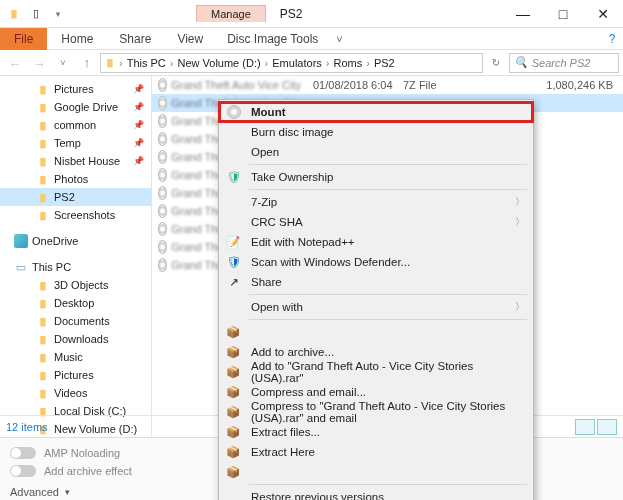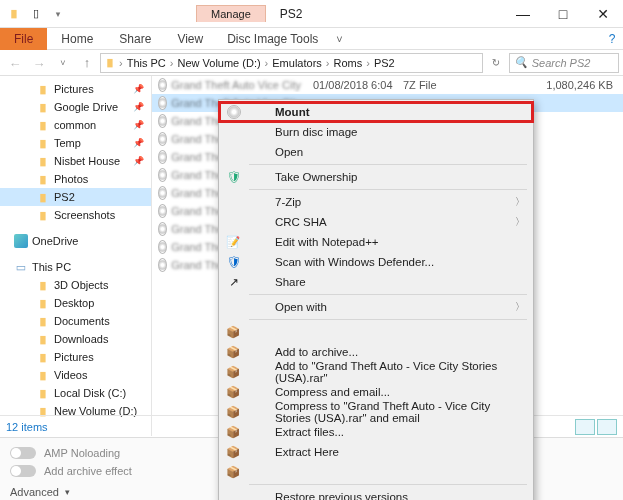--- a/index.html
+++ b/index.html
@@ -61,21 +61,21 @@
 .row .c.date { width: 90px; color: #555; }
 .row .c.type { width: 58px; color: #555; }
 .row .c.size { flex: 1; color: #555; text-align: right; padding-right: 10px; }
 .blurtext { color: transparent; text-shadow: 0 0 3px rgba(0,0,0,0.5); }
 .disc-ico { width: 14px; height: 14px; border-radius: 50%; background: radial-gradient(circle,#fff 20%, #e0e0e0 40%, #ccc 60%, #fff 80%); border:1px solid #bbb; }
 
 
 .ctxmenu { position: absolute; left: 218px; top: 99px; width: 316px; background: #f0f0f0; border: 1px solid #bbb; box-shadow: 2px 3px 8px rgba(0,0,0,0.3); padding: 2px 0; z-index: 10; font-size: 11.5px; }
 .ctxitem { display: flex; align-items: center; height: 20px; padding: 0 8px 0 6px; gap: 8px; }
 .ctxitem .ci-ico { width: 18px; height: 16px; display: flex; align-items: center; justify-content: center; }
-.ctxitem .ci-label { flex: 1; margin-left: 24px; }
+.ctxitem .ci-label { flex: 1; }
 .ctxitem .ci-arrow { color: #555; font-size: 10px; }
 .ctxsep { height: 1px; background: #d6d6d6; margin: 2px 6px 2px 30px; }
 .ctxitem.highlight { outline: 3px solid #d22; outline-offset: -2px; font-weight: bold; }
 
 
 .status { position: absolute; bottom: 63px; left: 0; right: 0; height: 22px; border-top: 1px solid #e5e5e5; display: flex; align-items: center; padding: 0 6px; font-size: 11px; color: #1979ca; gap: 12px; }
 .status .view-icons { margin-left: auto; display: flex; gap: 2px; }
 .v-ico { width: 20px; height: 16px; border: 1px solid #8cc; background: #e8f6fb; }
 
 
@@ -200,20 +200,24 @@
       <div class="tree-item indent">
         <span class="ico folder-ico"></span>
         <span>Documents</span>
       </div>
       <div class="tree-item indent">
         <span class="ico folder-ico"></span>
         <span>Downloads</span>
       </div>
       <div class="tree-item indent">
         <span class="ico folder-ico"></span>
+        <span>Music</span>
+      </div>
+      <div class="tree-item indent">
+        <span class="ico folder-ico"></span>
         <span>Pictures</span>
       </div>
       <div class="tree-item indent">
         <span class="ico folder-ico"></span>
         <span>Videos</span>
       </div>
       <div class="tree-item indent">
         <span class="ico folder-ico"></span>
         <span>Local Disk (C:)</span>
       </div>

